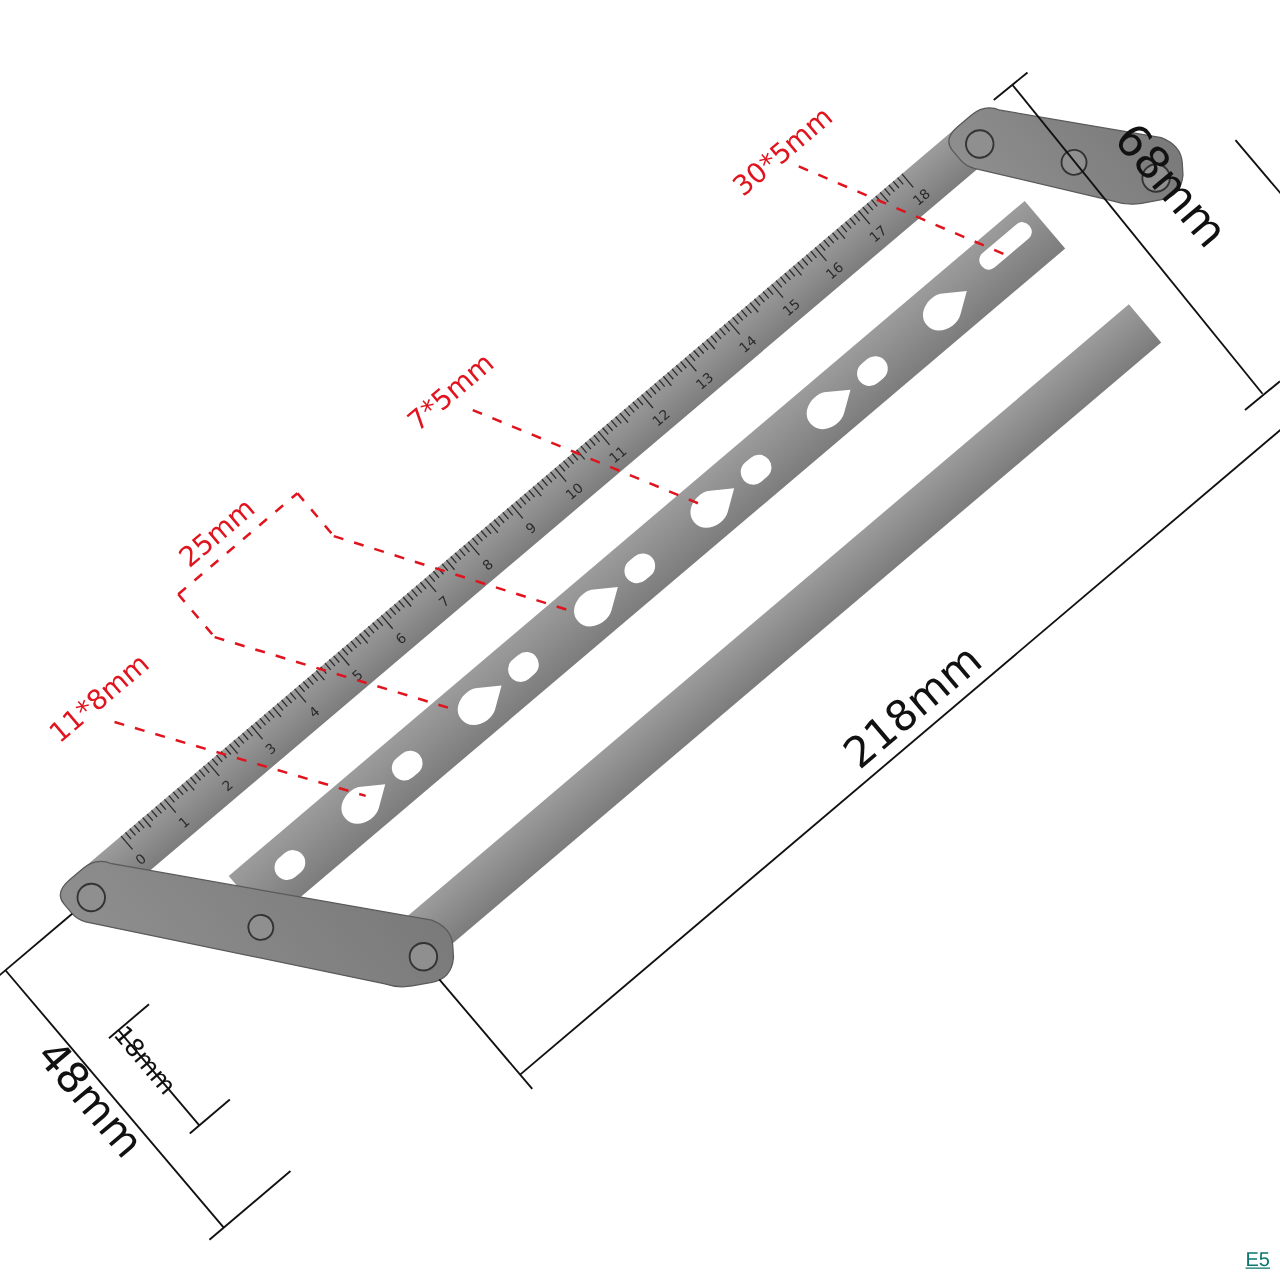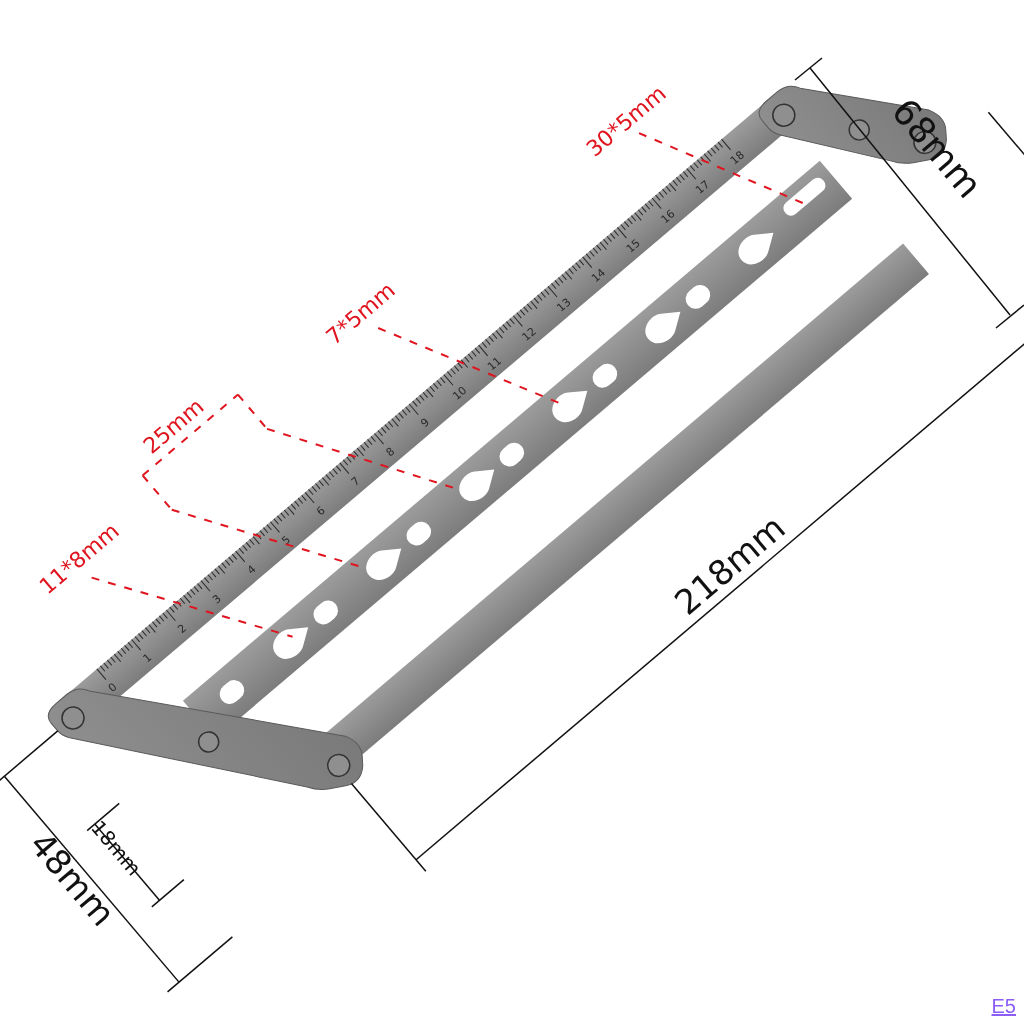--- a/index.html
+++ b/index.html
@@ -1,21 +1,21 @@
 <!DOCTYPE html>
 <html><head>
 <meta charset="utf-8">
 <style>
   html, body { margin: 0; padding: 0; background: #ffffff; }
   body { width: 1024px; height: 1024px; position: relative; overflow: hidden; font-family: "Liberation Sans", sans-serif; }
   #stage { position: absolute; left: 0; top: 0; width: 1024px; height: 1024px; }
   .dim-text { font-family: "DejaVu Sans", sans-serif; fill: #111111; }
   .red-text { font-family: "DejaVu Sans", sans-serif; fill: #e0141e; }
   .tick-num { font-family: "DejaVu Sans", sans-serif; fill: #2a2a2a; font-size: 11px; }
-  .watermark { position: absolute; right: 8px; bottom: 6px; font-size: 20px; color: #8b5cf6; text-decoration: underline; }
+  .watermark { position: absolute; right: 8px; bottom: 6px; font-size: 16px; color: #0f766e; text-decoration: underline; }
 </style>
 </head>
 <body>
 
 <svg id="stage" viewBox="0 0 1024 1024" xmlns="http://www.w3.org/2000/svg">
   <defs>
     <linearGradient id="metalGrad" x1="0" y1="0" x2="0" y2="1">
       <stop offset="0" stop-color="#9c9c9c"></stop>
       <stop offset="0.5" stop-color="#8c8c8c"></stop>
       <stop offset="1" stop-color="#7c7c7c"></stop>

